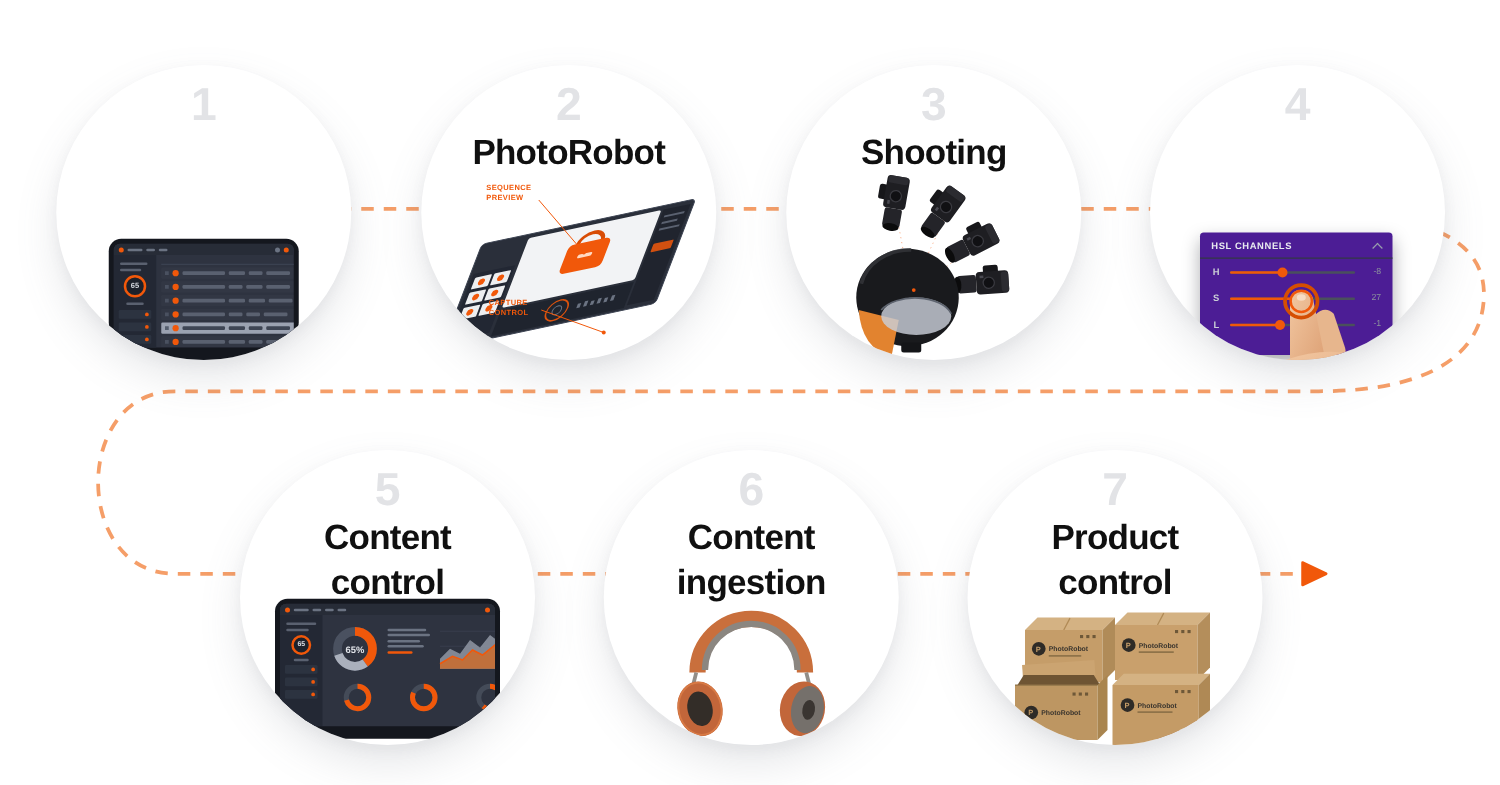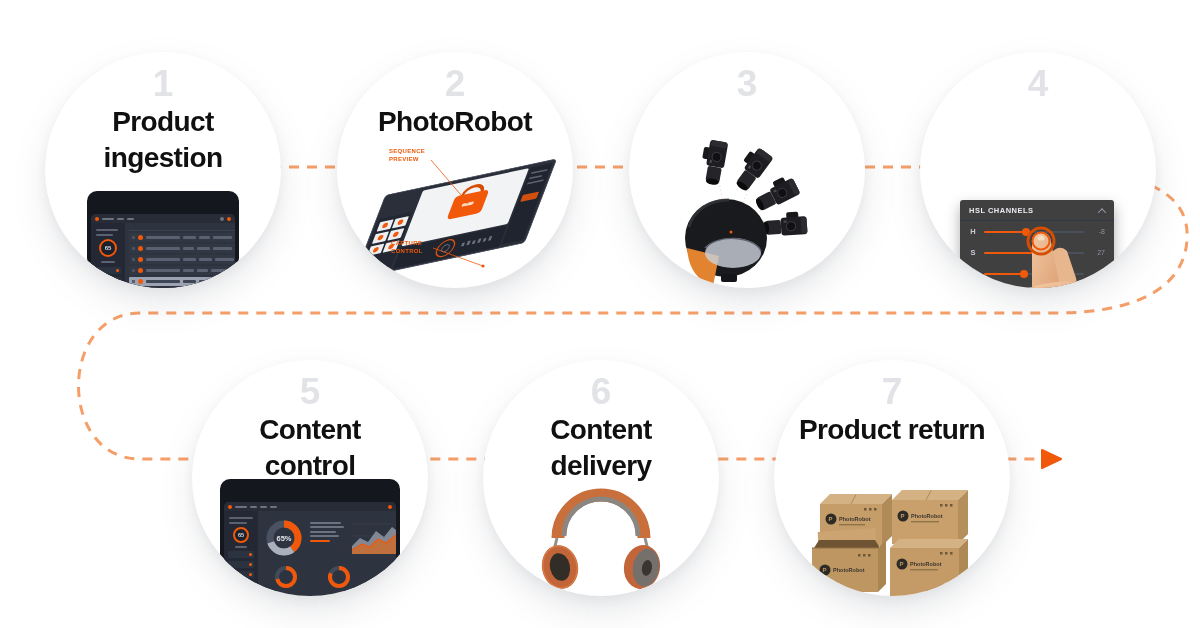--- a/index.html
+++ b/index.html
@@ -19,21 +19,21 @@
   .num { margin-top:13px; font-size:37px; font-weight:700; line-height:38px; color:#E2E3E6; }
   .title { margin:1px auto 0; max-width:190px; font-size:28px; font-weight:700;
            line-height:36px; color:#101010; letter-spacing:-.6px; }
 
   .illus { position:absolute; left:0; top:0; width:236px; height:236px; }
 
   
   .monitor { position:absolute; background:#14171E;
              border-radius:10px 10px 46px 46px / 10px 10px 30px 30px;
              padding:4px 4px 10px 4px; }
-  .m-screen { width:100%; height:100%; background:#2E3340; border-radius:5px 5px 20px 20px/5px 5px 14px 14px; overflow:hidden; display:flex; flex-direction:column;margin-top:19px; }
+  .m-screen { width:100%; height:100%; background:#2E3340; border-radius:5px 5px 20px 20px/5px 5px 14px 14px; overflow:hidden; display:flex; flex-direction:column; }
   .m-nav { height:9px; background:#272C37; display:flex; align-items:center; gap:3px; padding:0 4px; flex:none; }
   .m-nav .dot { width:4px; height:4px; border-radius:50%; background:#F1580A; }
   .m-nav .bar { height:2px; width:12px; background:#6B7382; border-radius:1px; }
   .m-nav .bar.s { width:7px; }
   .m-nav .sp { margin-left:auto; }
   .m-body { flex:1; display:flex; }
   .m-side { width:34px; background:#232834; padding:3px 3px; flex:none; }
   .m-main { flex:1; padding:2px 2px; }
   .sbar { height:2px; background:#5A6170; border-radius:1px; margin:3px 2px; }
   .gauge { width:18px; height:18px; margin:3px auto; border:2px solid #F1580A; border-radius:50%;
@@ -56,22 +56,22 @@
   .m5-txt { width:34px; padding-top:3px; }
   .m5-txt .sbar { background:#6B7382; margin:2.5px 0; }
   .m5-txt .sbar.o { background:#F1580A; width:60%; }
   .m5-bottom { display:flex; justify-content:space-around; align-items:center; margin-top:4px; }
 
   
   .callout { position:absolute; color:#F1580A; font-size:6px; font-weight:700;
              letter-spacing:.3px; line-height:1.3; text-align:left; width:56px; }
 
   
-  .hsl { position:absolute; left:40px; top:148px; width:154px; height:98px;
-         background:#404040; border-radius:3px; box-shadow:0 6px 14px rgba(20,24,32,.35); }
+  .hsl { position:absolute; left:40px; top:134px; width:154px; height:98px;
+         background:#4c1d95; border-radius:3px; box-shadow:0 6px 14px rgba(20,24,32,.35); }
   .hsl-head { display:flex; align-items:center; justify-content:space-between;
               padding:6px 9px 5px; border-bottom:1px solid #323845; }
   .hsl-title { font-size:7.5px; font-weight:700; letter-spacing:.5px; color:#E8EAEF; }
   .chev { width:6px; height:6px; border-left:1.5px solid #99A0AC; border-top:1.5px solid #99A0AC;
           transform:rotate(45deg) translate(1px,1px); }
   .hsl-row { display:flex; align-items:center; gap:7px; padding:0 9px; height:21px; }
   .hsl-label { width:8px; font-size:7.5px; font-weight:700; color:#C9CDD5; }
   .track { position:relative; flex:1; height:2px; background:#4A505C; border-radius:1px; }
   .fill  { position:absolute; left:0; top:0; height:2px; background:#F1580A; border-radius:1px; }
   .knob  { position:absolute; top:-3px; width:8px; height:8px; border-radius:50%; background:#F1580A; }
@@ -85,21 +85,20 @@
 
 <div class="canvas">
 
   <svg class="flow" width="1200" height="628" viewBox="0 0 1200 628">
     <path d="M163 167 H1022 C1152 167 1190 196 1187 240 C1184 287 1138 313 1055 313 H140 C58 313 58 459 140 459 H1042" fill="none" stroke="#F59E68" stroke-width="3" stroke-dasharray="10 8"></path>
     <path d="M1042 450 L1061 459 L1042 468 Z" fill="#F1580A" stroke="#F1580A" stroke-width="2" stroke-linejoin="round"></path>
   </svg>
 
   <div class="circle" style="left:45px; top:52px;">
     <div class="num">1</div>
-    <div class="title">Product ingestion</div>
     <div class="monitor" style="left:42px; top:139px; width:152px; height:97px;">
       <div class="m-screen">
         <div class="m-nav">
           <i class="dot"></i>
             <b class="bar"></b>
             <b class="bar s"></b>
             <b class="bar s"></b>
           <span class="sp"></span>
             <i class="dot" style="background:#6B7382"></i>
             <i class="dot"></i>
@@ -222,20 +221,21 @@
       <circle cx="130" cy="150" r="1.6" fill="#F1580A"></circle>
       <line x1="96" y1="196" x2="146" y2="214" stroke="#F1580A" stroke-width=".8"></line>
       <circle cx="146" cy="214" r="1.6" fill="#F1580A"></circle>
     </svg>
     <div class="callout" style="left:52px; top:96px;">SEQUENCE PREVIEW</div>
     <div class="callout" style="left:54px; top:188px;">CAPTURE CONTROL</div>
   </div>
 
   <div class="circle" style="left:629px; top:52px;">
     <div class="num">3</div>
+    <div class="title">Shooting</div>
     <svg class="illus" viewBox="0 0 236 236">
       <defs>
         <g id="cam">
           <rect x="-27" y="-7" width="15" height="14" rx="2" fill="#242429"></rect>
           <ellipse cx="-27" cy="0" rx="3" ry="6.5" fill="#0B0B0C"></ellipse>
           <rect x="-6" y="-14" width="12" height="7" rx="2" fill="#17171A"></rect>
           <rect x="-12" y="-9" width="26" height="18" rx="3" fill="#1E1E22"></rect>
           <rect x="8" y="-8" width="6" height="16" rx="2" fill="#2B2B30"></rect>
           <circle cx="-2" cy="0" r="4.5" fill="#101013" stroke="#3A3A40" stroke-width="1"></circle>
           <rect x="-9" y="-6" width="3" height="2" fill="#4A4A52"></rect>
@@ -381,42 +381,42 @@
               </svg>
             </div>
           </div>
         </div>
       </div>
     </div>
   </div>
 
   <div class="circle" style="left:483px; top:360px;">
     <div class="num">6</div>
-    <div class="title">Content delivery</div>
+    <div class="title">Content ingestion</div>
     <svg class="illus" viewBox="0 0 236 236">
       <path d="M 75 178 A 43 43 0 0 1 161 178" fill="none" stroke="#C96F3C" stroke-width="13"></path>
       <path d="M 81 176 A 37 37 0 0 1 155 176" fill="none" stroke="#8B8680" stroke-width="5"></path>
       <line x1="74" y1="178" x2="70" y2="194" stroke="#938E88" stroke-width="3"></line>
       <line x1="162" y1="178" x2="166" y2="194" stroke="#938E88" stroke-width="3"></line>
       <g transform="rotate(-12 77 207)">
         <ellipse cx="77" cy="207" rx="18" ry="22" fill="#C2663A"></ellipse>
         <ellipse cx="77" cy="207" rx="17" ry="21" fill="none" stroke="#D87A45" stroke-width="1.4"></ellipse>
         <ellipse cx="77" cy="207" rx="10" ry="14" fill="#332D28"></ellipse>
       </g>
       <g transform="rotate(10 159 207)">
         <ellipse cx="159" cy="207" rx="18" ry="22" fill="#C2663A"></ellipse>
         <ellipse cx="163" cy="207" rx="13" ry="19" fill="#75706B"></ellipse>
         <ellipse cx="164" cy="207" rx="5" ry="8" fill="#3A3531"></ellipse>
       </g>
     </svg>
   </div>
 
   <div class="circle" style="left:774px; top:360px;">
     <div class="num">7</div>
-    <div class="title">Product return</div>
+    <div class="title">Product control</div>
     <svg class="illus" viewBox="0 0 236 236">
       <g font-family="Liberation Sans, sans-serif" font-weight="bold" font-size="5.5" fill="#3A352E">
         <rect x="122" y="216" width="82" height="6" fill="#B97F4C"></rect>
         <rect x="118" y="224" width="92" height="7" fill="#A8713F"></rect>
 
         <g transform="translate(46,128)">
           <polygon points="0,16 10,6 72,6 62,16" fill="#D4B283"></polygon>
           <line x1="36" y1="6.5" x2="31" y2="16" stroke="#B08A55" stroke-width="1"></line>
           <rect x="0" y="16" width="62" height="42" fill="#C59D69"></rect>
           <polygon points="62,16 72,6 72,48 62,58" fill="#B08B58"></polygon>

